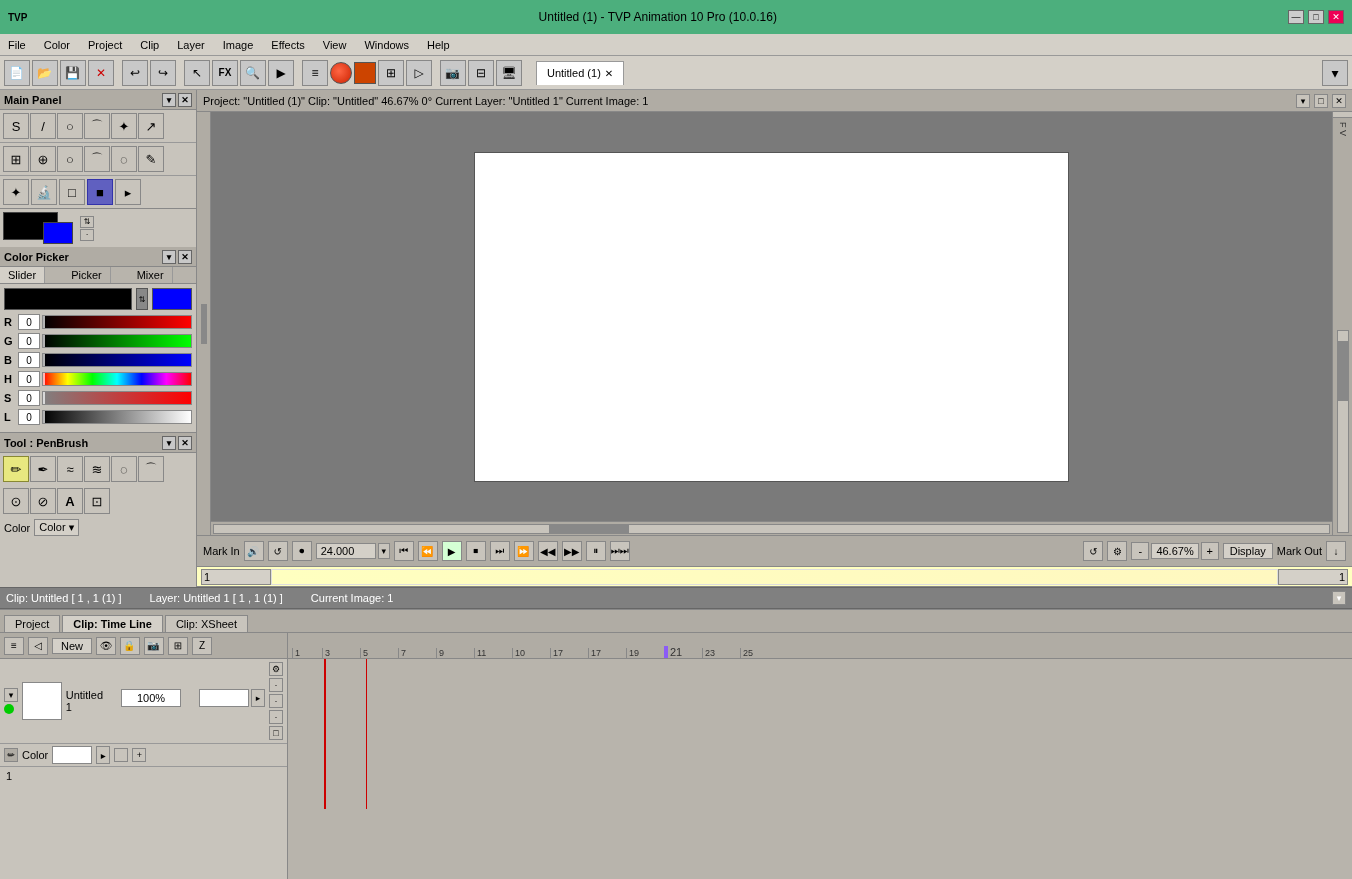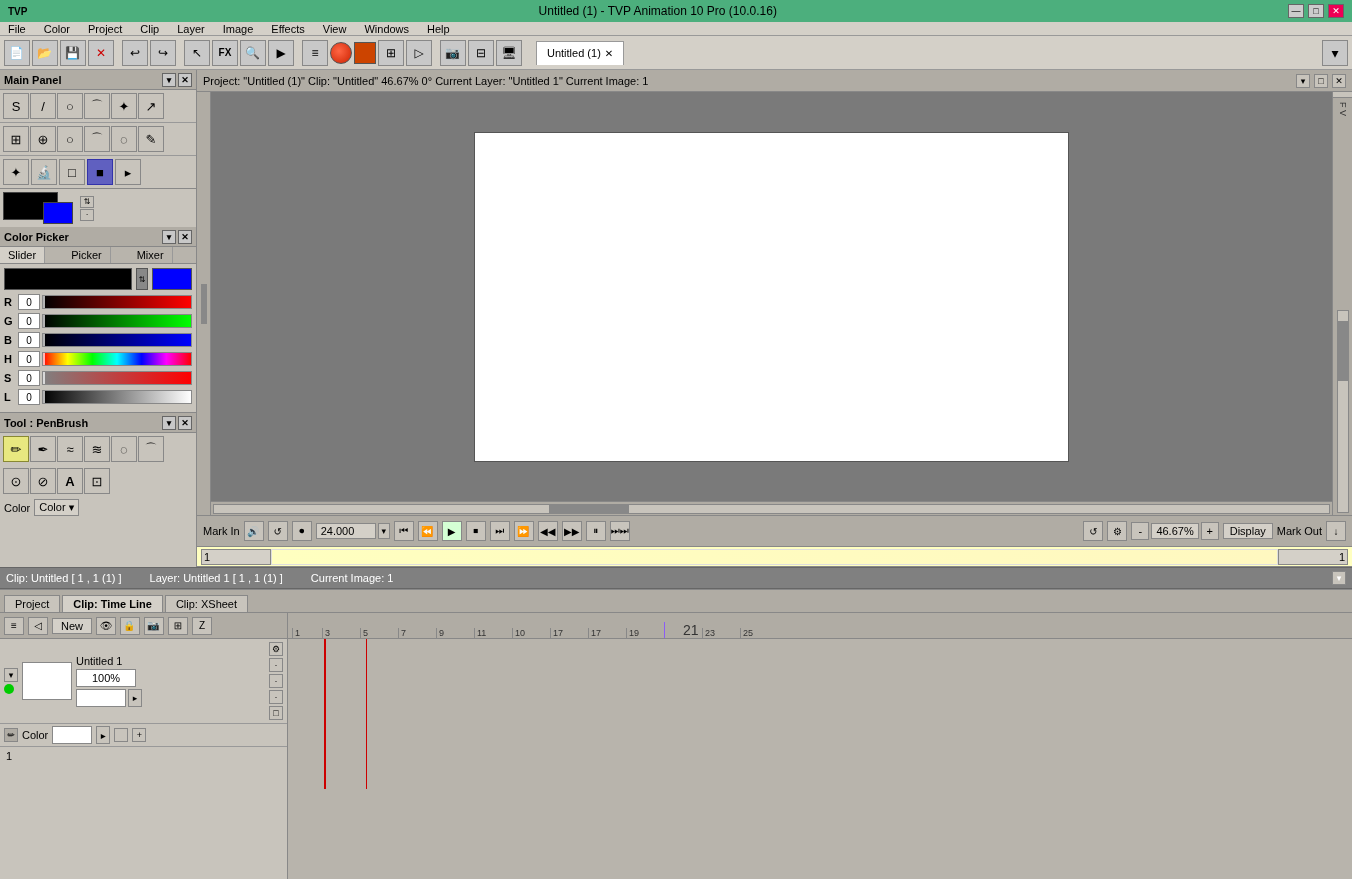--- a/index.html
+++ b/index.html
@@ -1,25 +1,25 @@
 <!DOCTYPE html>
 <html><head>
   <meta charset="utf-8">
   <style>
     * { margin: 0; padding: 0; box-sizing: border-box; }
     body { font-family: Arial, sans-serif; font-size: 11px; background: #7a7a7a; color: #000; overflow: hidden; width: 1352px; height: 879px; }
 
     
-    #title-bar { background: #4caf7d; height: 22px; display: flex; align-items: center; justify-content: space-between; padding: 0 8px; color: #000; font-size: 12px; }
+    #title-bar { background: #4caf7d; height: 34px; display: flex; align-items: center; justify-content: space-between; padding: 0 8px; color: #000; font-size: 12px; }
     #title-bar .win-controls { display: flex; gap: 4px; }
     #title-bar .win-btn { width: 16px; height: 14px; border: 1px solid #666; background: #ccc; font-size: 9px; display: flex; align-items: center; justify-content: center; cursor: pointer; }
     #title-bar .win-btn.close { background: #e05; color: #fff; }
 
     
-    #menu-bar { background: #d4d0c8; height: 14px; display: flex; align-items: center; padding: 4px 4px; gap: 10px; border-bottom: 1px solid #999; }
+    #menu-bar { background: #d4d0c8; height: 22px; display: flex; align-items: center; padding: 4px 4px; gap: 10px; border-bottom: 1px solid #999; }
     #menu-bar span { cursor: pointer; padding: 2px 4px; font-size: 11px; }
 
     
     #toolbar { background: #d4d0c8; height: 34px; display: flex; align-items: center; padding: 2px 4px; gap: 2px; border-bottom: 1px solid #999; }
     .tb-btn { width: 26px; height: 26px; background: #c8c8c8; border: 1px solid #888; display: flex; align-items: center; justify-content: center; cursor: pointer; font-size: 12px; }
     .tb-sep { width: 4px; }
     .tab-bar-top { display: flex; align-items: center; flex: 1; height: 28px; }
     .tab-item { background: #d4d0c8; border: 1px solid #999; border-bottom: none; padding: 2px 10px; height: 24px; display: flex; align-items: center; gap: 4px; cursor: pointer; }
     .tab-item.active { background: #fff; }
 
@@ -445,21 +445,21 @@
       <div class="tl-hbtn">⊞</div>
       <div class="tl-hbtn">Z</div>
     </div>
 
     <div id="tl-layer-row">
       <div style="display:flex;flex-direction:column;gap:2px;">
         <div class="tl-lbtn">▾</div>
         <div class="green-dot"></div>
       </div>
       <div class="tl-layer-thumb"></div>
-      <div style="display:flex;flex-direction:column;flex:1;gap:2px;">
+      <div style="display:flex;flex-direction:row;flex:1;gap:18px;">
         <span class="tl-layer-name">Untitled 1</span>
         <input class="tl-layer-percent" style="width: 60px; height: 18px; background: rgb(255, 255, 255); border: 1px solid rgb(136, 136, 136); text-align: center; font-size: 11px;" value="100%">
         <div style="display:flex;gap:2px;">
           <div class="tl-color-swatch" style="width:50px;height:18px;background:#fff;border:1px solid #888;"></div>
           <div style="width:14px;height:18px;background:#c8c4bc;border:1px solid #888;cursor:pointer;font-size:9px;display:flex;align-items:center;justify-content:center;">▸</div>
         </div>
       </div>
       <div style="display:flex;flex-direction:column;gap:2px;">
         <div class="tl-lbtn">⚙</div>
         <div class="tl-lbtn">·</div>
@@ -490,21 +490,21 @@
         <span style="min-width:30px;font-size:9px;color:#333;border-left:1px solid #888;padding-left:2px;">1</span>
         <span style="min-width:38px;font-size:9px;color:#333;border-left:1px solid #888;padding-left:2px;">3</span>
         <span style="min-width:38px;font-size:9px;color:#333;border-left:1px solid #888;padding-left:2px;">5</span>
         <span style="min-width:38px;font-size:9px;color:#333;border-left:1px solid #888;padding-left:2px;">7</span>
         <span style="min-width:38px;font-size:9px;color:#333;border-left:1px solid #888;padding-left:2px;">9</span>
         <span style="min-width:38px;font-size:9px;color:#333;border-left:1px solid #888;padding-left:2px;">11</span>
         <span style="min-width:38px;font-size:9px;color:#333;border-left:1px solid #888;padding-left:2px;">10</span>
         <span style="min-width:38px;font-size:9px;color:#333;border-left:1px solid #888;padding-left:2px;">17</span>
         <span style="min-width:38px;font-size:9px;color:#333;border-left:1px solid #888;padding-left:2px;">17</span>
         <span style="min-width:38px;font-size:9px;color:#333;border-left:1px solid #888;padding-left:2px;">19</span>
-        <span style="min-width:38px;font-size:14px;color:#333;border-left:1px solid #8b5cf6;padding-left:18px;">21</span>
+        <span style="min-width:38px;font-size:11px;color:#333;border-left:4px solid #8b5cf6;padding-left:2px;">21</span>
         <span style="min-width:38px;font-size:9px;color:#333;border-left:1px solid #888;padding-left:2px;">23</span>
         <span style="min-width:38px;font-size:9px;color:#333;border-left:1px solid #888;padding-left:2px;">25</span>
       </div>
     </div>
 
     <div id="tl-content" style="position:relative;flex:1;overflow:hidden;">
       <div class="tl-frames-area" style="position:relative;height:100%;">
 
 
         <div style="display:flex;height:150px;background:#b8b4ac;position:relative;">

